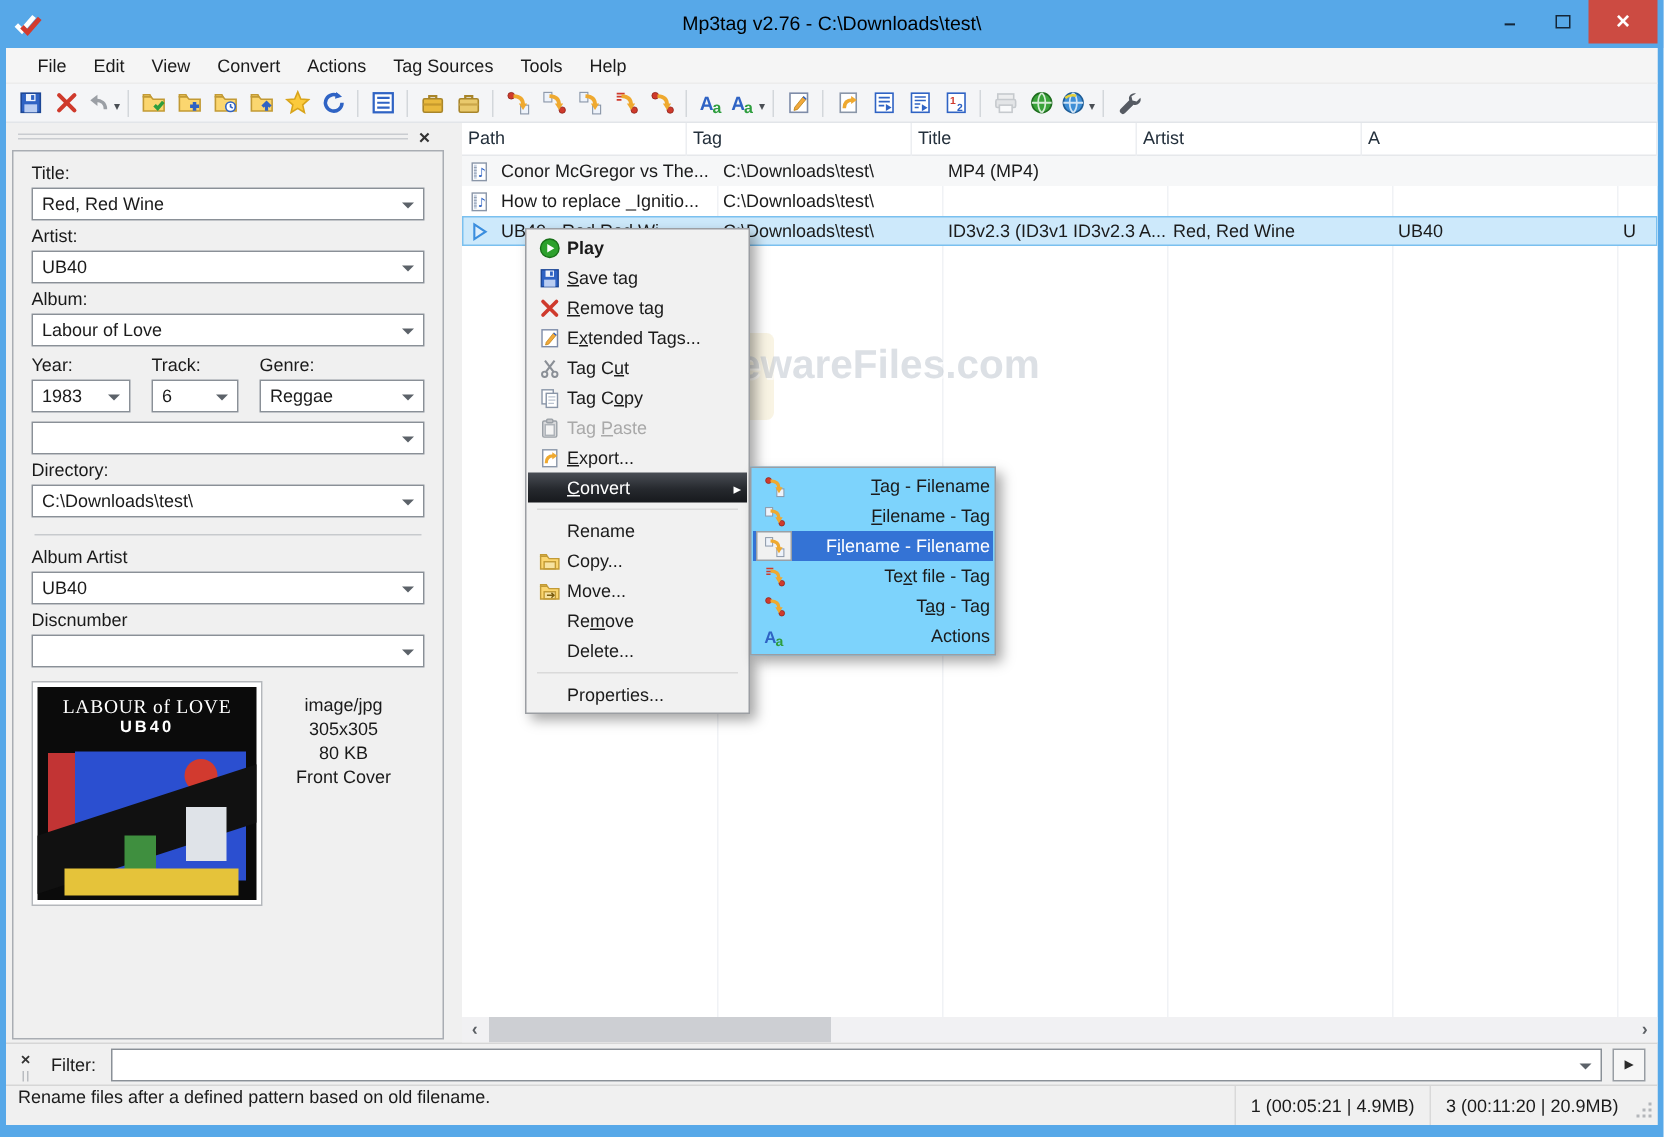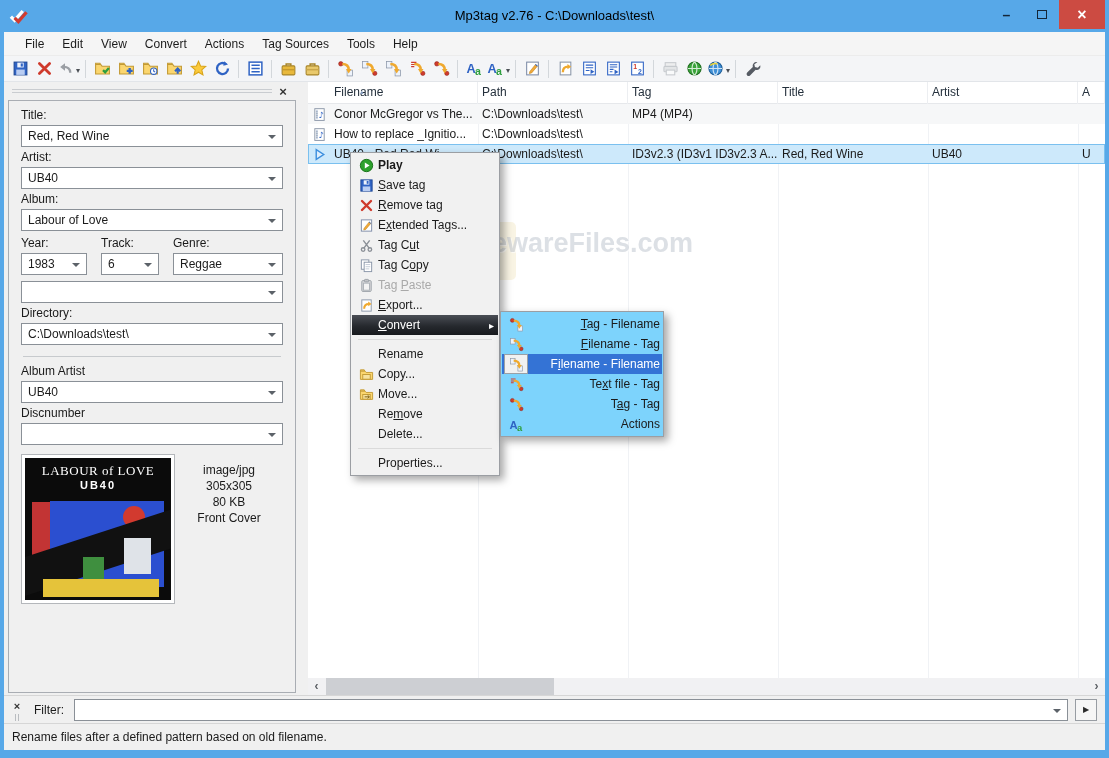--- a/index.html
+++ b/index.html
@@ -84,21 +84,21 @@
 
   
   .filter-bar { position:absolute; left:0; right:0; bottom:27px; height:28px; background:#f0f0f0; border-top:1px solid #d6d6d6; display:flex; align-items:center; }
   .fb-close-grip { width:26px; display:flex; flex-direction:column; align-items:center; }
   .fb-close::before { content:"×"; font-size:11px; font-weight:bold; color:#333; line-height:10px; }
   .fb-grip { width:4px; height:7px; border-left:1px solid #b9bcc0; border-right:1px solid #b9bcc0; margin-top:1px; }
   .fb-label { margin:0 10px 0 4px; }
   .fb-combo { flex:1; height:22px; }
   .fb-go { width:22px; height:22px; border:1px solid #989da3; background:#f6f6f6; margin:0 8px 0 7px; display:flex; align-items:center; justify-content:center; }
   .fb-go::before { content:"▶"; font-size:8px; color:#2a2a2a; }
-  .status-bar { position:absolute; left:0; right:0; bottom:0; height:27px; background:#f0f0f0; border-top:1px solid #d6d6d6; display:flex; align-items:center; }
+  .status-bar { position:absolute; left:0; right:0; bottom:0; height:27px; background:#f0f0f0; border-top:1px solid #d6d6d6; display:flex; align-items:flex-start; }
   .sb-hint { padding-left:8px; }
   .sb-right { margin-left:auto; display:flex; height:100%; align-items:center; }
   .sb-cell { border-left:1px solid #d9d9d9; padding:0 10px; height:100%; display:flex; align-items:center; }
   .sb-grip { width:16px; height:100%; position:relative; }
   .sb-grip::before { content:""; position:absolute; right:4px; bottom:5px; width:2px; height:2px; background:#b3b6ba;
     box-shadow:-4px 0 #b3b6ba, 0 -4px #b3b6ba, -8px 0 #b3b6ba, -4px -4px #b3b6ba, 0 -8px #b3b6ba; }
 
   
   .ctx { position:absolute; left:350px; top:152px; width:150px; background:#f1f1f1; border:1px solid #9b9ea3; box-shadow:4px 4px 8px rgba(0,0,0,.35); padding:2px 1px; z-index:50; }
   .sub { position:absolute; left:500px; top:311px; width:164px; background:#7dd3fc; border:1px solid #9b9ea3; box-shadow:4px 4px 8px rgba(0,0,0,.35); padding:2px 1px; z-index:60;text-align:right; }
@@ -504,21 +504,20 @@
           <div>Front Cover</div>
         </div>
       </div>
     </div>
   </div>
 
   <div class="file-list">
     <div class="wm-folder"></div>
     <div class="watermark">FreewareFiles.com</div>
     <div class="lh" id="list-header">
-        <div class="lh-cell first" style="width: 170px;"><span>Filename</span><span class="sort-arrow"></span></div>
         <div class="lh-cell" style="width: 150px;"><span>Path</span></div>
         <div class="lh-cell" style="width: 150px;"><span>Tag</span></div>
         <div class="lh-cell" style="width: 150px;"><span>Title</span></div>
         <div class="lh-cell" style="width: 150px;"><span>Artist</span></div>
         <div class="lh-cell" style="flex: 1 1 0%;"><span>A</span></div>
       </div>
     <div class="lrows" id="list-rows">
         <div class="lr alt">
           <span class="lc lc-icon">
             <svg width="15" height="15" viewBox="0 0 16 16">
@@ -586,20 +585,25 @@
     </div>
     <span class="fb-label">Filter:</span>
     <div class="combo fb-combo">
       <span class="val"></span>
     </div>
     <div class="fb-go"></div>
   </div>
 
   <div class="status-bar">
     <span class="sb-hint">Rename files after a defined pattern based on old filename.</span>
+    <div class="sb-right">
+      <div class="sb-cell">1 (00:05:21 | 4.9MB)</div>
+      <div class="sb-cell">3 (00:11:20 | 20.9MB)</div>
+      <div class="sb-grip"></div>
+    </div>
   </div>
 
 </div>
 
 <div class="ctx" id="context-menu">
     <div class="mi bold">
       <span class="ic">
         <svg width="15" height="15" viewBox="0 0 16 16">
           <circle cx="8" cy="8" r="6.6" fill="#2da12d" stroke="#187018"></circle>
           <path d="M6.2 4.9 L11.3 8 L6.2 11.1 Z" fill="#fff"></path>

